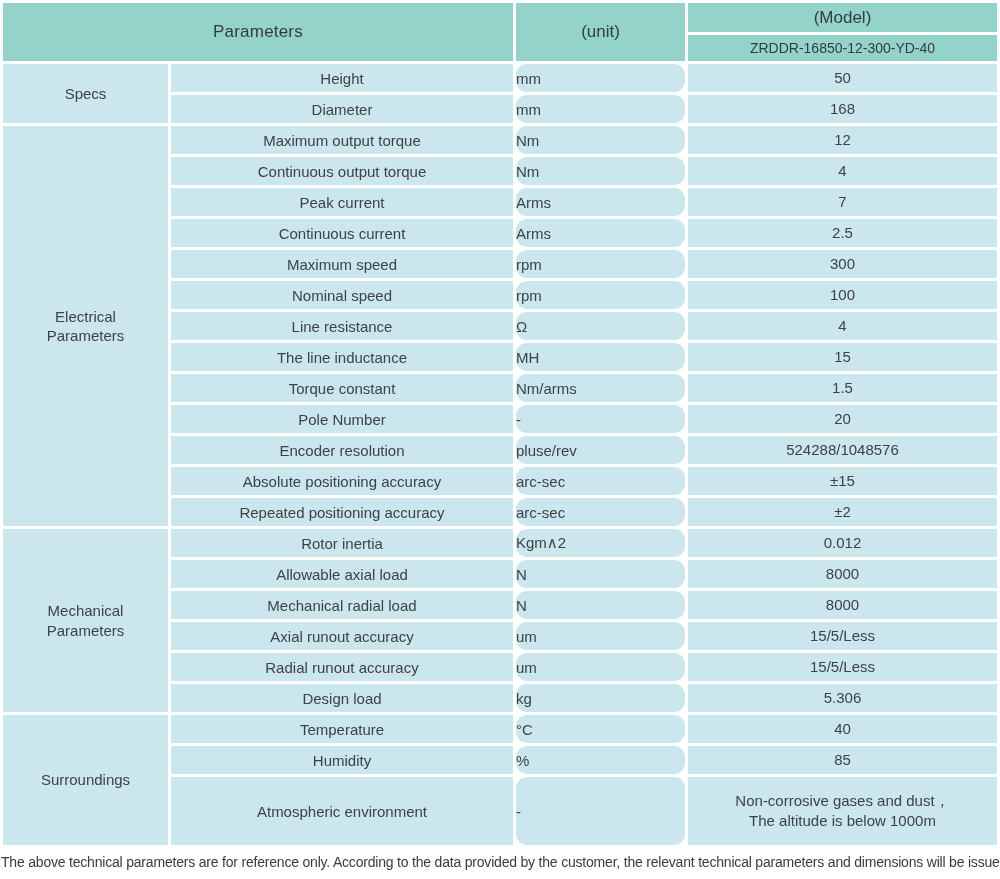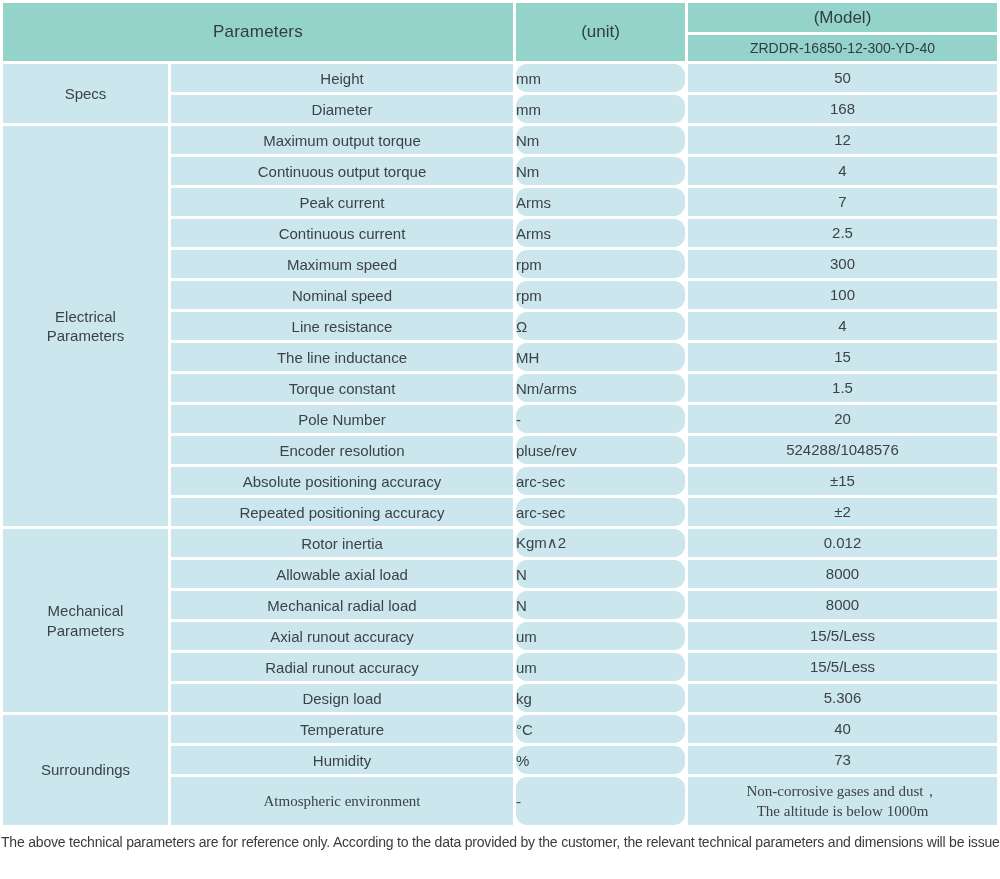--- a/index.html
+++ b/index.html
@@ -51,21 +51,21 @@
   .ucell { text-align: left; border-radius: 11px; }
   .vcell {
     text-align: center;
     white-space: pre-line;
     line-height: 1.35;
     margin-left: 32px;
   }
   tr.prow  { height: 28px; }
   tr.hrow1 { height: 29px; }
   tr.hrow2 { height: 26px; }
-  tr.tallrow { height: 48px; font-family: Liberation Serif, serif; }
+  tr.tallrow { height: 68px; }
   .footer-note {
     margin: 6px 1px 0 1px;
     font-size: 14px;
     color: #3b3b3b;
     letter-spacing: -0.2px;
     white-space: nowrap;
   }
 </style>
 </head>
 <body>
@@ -202,21 +202,21 @@
 
   <tr class="prow">
     <td class="bcell gcell" rowspan="3">Surroundings</td>
     <td class="bcell pcell">Temperature</td>
     <td class="bcell ucell">°C</td>
     <td class="bcell vcell">40</td>
   </tr>
   <tr class="prow">
     <td class="bcell pcell">Humidity</td>
     <td class="bcell ucell">%</td>
-    <td class="bcell vcell">73</td>
+    <td class="bcell vcell">85</td>
   </tr>
   <tr class="tallrow">
     <td class="bcell pcell">Atmospheric environment</td>
     <td class="bcell ucell">-</td>
     <td class="bcell vcell">Non-corrosive gases and dust，
 The altitude is below 1000m</td>
   </tr>
 </tbody>
   </table>
 

